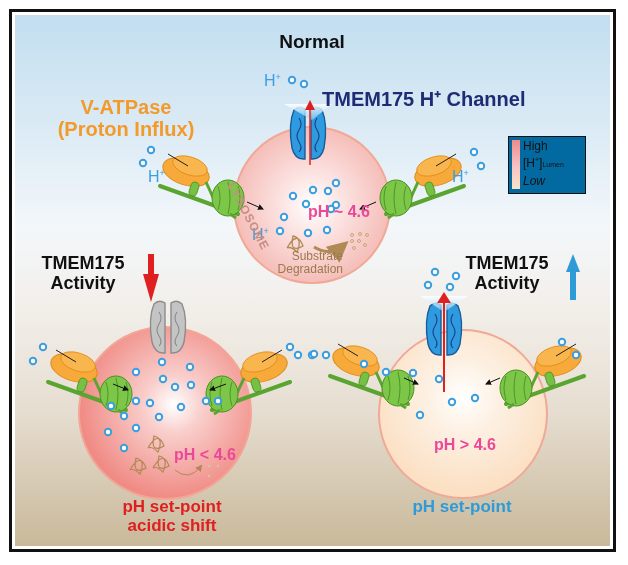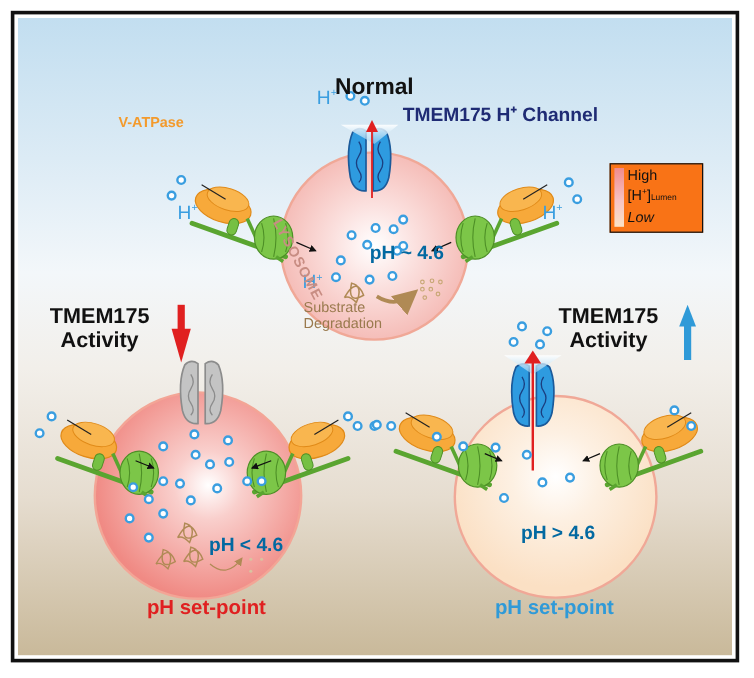--- a/index.html
+++ b/index.html
@@ -4,43 +4,43 @@
 <style>
   html, body { margin:0; padding:0; background:#ffffff; }
   body { width:628px; height:565px; position:relative; overflow:hidden;
          font-family:"Liberation Sans", sans-serif; }
   .frame { position:absolute; left:9px; top:9px; width:607px; height:543px;
            border:3px solid #111; background:#fff; box-sizing:border-box; }
   .panel { position:absolute; left:3px; top:3px; right:3px; bottom:3px;
            background:linear-gradient(to bottom,#c2def0 0%,#dcebf5 22%,#f3f7fa 40%,#f2efea 55%,#e6ddd0 75%,#c9b99a 100%); }
   svg.art { position:absolute; left:0; top:0; }
   .lbl { position:absolute; font-weight:bold; white-space:nowrap; text-align:center; line-height:1.12; }
-  .t-normal { left:262px; top:31px; width:100px; font-size:19px; color:#111;margin-top:31px; }
-  .t-vatp { left:56px; top:96px; width:140px; font-size:12px; color:#f39a2c; }
-  .t-tmem { left:322px; top:88px; width:190px; font-size:16px; color:#1f2b74; }
+  .t-normal { left:262px; top:31px; width:100px; font-size:19px; color:#111; }
+  .t-vatp { left:56px; top:96px; width:140px; font-size:20px; color:#f39a2c; }
+  .t-tmem { left:322px; top:88px; width:190px; font-size:20px; color:#1f2b74; }
   .t-act-l { left:28px; top:253px; width:110px; font-size:18px; color:#111; }
   .t-act-r { left:452px; top:253px; width:110px; font-size:18px; color:#111; }
-  .t-ph { font-size:16px; color:#0369a1; }
+  .t-ph { font-size:16px; color:#ec4899; }
   .t-ph-top { left:294px; top:203px; width:90px; }
   .t-ph-l { left:160px; top:446px; width:90px; }
   .t-ph-r { left:420px; top:436px; width:90px; }
   .t-acid { left:82px; top:497px; width:180px; font-size:17px; color:#e02020; }
   .t-alk { left:362px; top:497px; width:200px; font-size:17px; color:#2f9ad8; }
   .hplus { position:absolute; font-size:16px; color:#3a9ee0; font-weight:normal; }
   .hplus sup { font-size:9px; }
   .legend { position:absolute; left:508px; top:136px; width:76px; height:56px;
-            border:1.5px solid #111; background:#f97316; }
+            border:1.5px solid #111; background:#0369a1; }
   .legend .bar { position:absolute; left:3px; top:3px; width:8px; height:49px;
             background:linear-gradient(to bottom,#f08b8b,#f7c3c3 55%,#fbe2c7); }
   .legend .l1, .legend .l2, .legend .l3 { position:absolute; left:14px; font-size:12px; color:#111; }
   .legend .l1 { top:2px; } .legend .l2 { top:19px; } .legend .l3 { top:37px;font-style:italic; }
   .legend .sub { font-size:7px; }
   .legend .sup { font-size:7px; vertical-align:super; }
   .substrate { position:absolute; left:253px; top:250px; width:90px; font-size:12px;
-               color:#9a7a4e; text-align:left; line-height:1.05; }
+               color:#9a7a4e; text-align:right; line-height:1.05; }
   .lyso { position:absolute; left:237px; top:180px; font-size:12px; color:#c88d83;
           font-weight:bold; letter-spacing:1px; }
 </style>
 </head>
 <body>
 
 <div class="frame">
   <div class="panel"></div>
 </div>
 
@@ -228,20 +228,21 @@
       <circle cx="439" cy="379" r="3.2" fill="#ffffff" stroke="#3a9ee0" stroke-width="2"></circle>
       <circle cx="452" cy="402" r="3.2" fill="#ffffff" stroke="#3a9ee0" stroke-width="2"></circle>
       <circle cx="475" cy="398" r="3.2" fill="#ffffff" stroke="#3a9ee0" stroke-width="2"></circle>
       <circle cx="420" cy="415" r="3.2" fill="#ffffff" stroke="#3a9ee0" stroke-width="2"></circle>
     </g>
 </svg>
 
 <div class="lbl t-normal">Normal</div>
 <div class="lbl t-vatp">
   <div>V-ATPase</div>
+  <div>(Proton Influx)</div>
 </div>
 <div class="lbl t-tmem">
   <div>TMEM175 H⁺ Channel</div>
 </div>
 
 <div class="hplus" style="left:264px;top:72px;"><span>H</span><sup>+</sup></div>
 <div class="hplus" style="left:148px;top:168px;"><span>H</span><sup>+</sup></div>
 <div class="hplus" style="left:452px;top:168px;"><span>H</span><sup>+</sup></div>
 <div class="hplus" style="left:252px;top:226px;"><span>H</span><sup>+</sup></div>
 
@@ -267,16 +268,17 @@
 <div class="lbl t-act-r">
   <div>TMEM175</div>
   <div>Activity</div>
 </div>
 
 <div class="lbl t-ph t-ph-l">pH &lt; 4.6</div>
 <div class="lbl t-ph t-ph-r">pH &gt; 4.6</div>
 
 <div class="lbl t-acid">
   <div>pH set-point</div>
+  <div>acidic shift</div>
 </div>
 <div class="lbl t-alk">
   <div>pH set-point</div>
 </div>
 
 </body></html>

